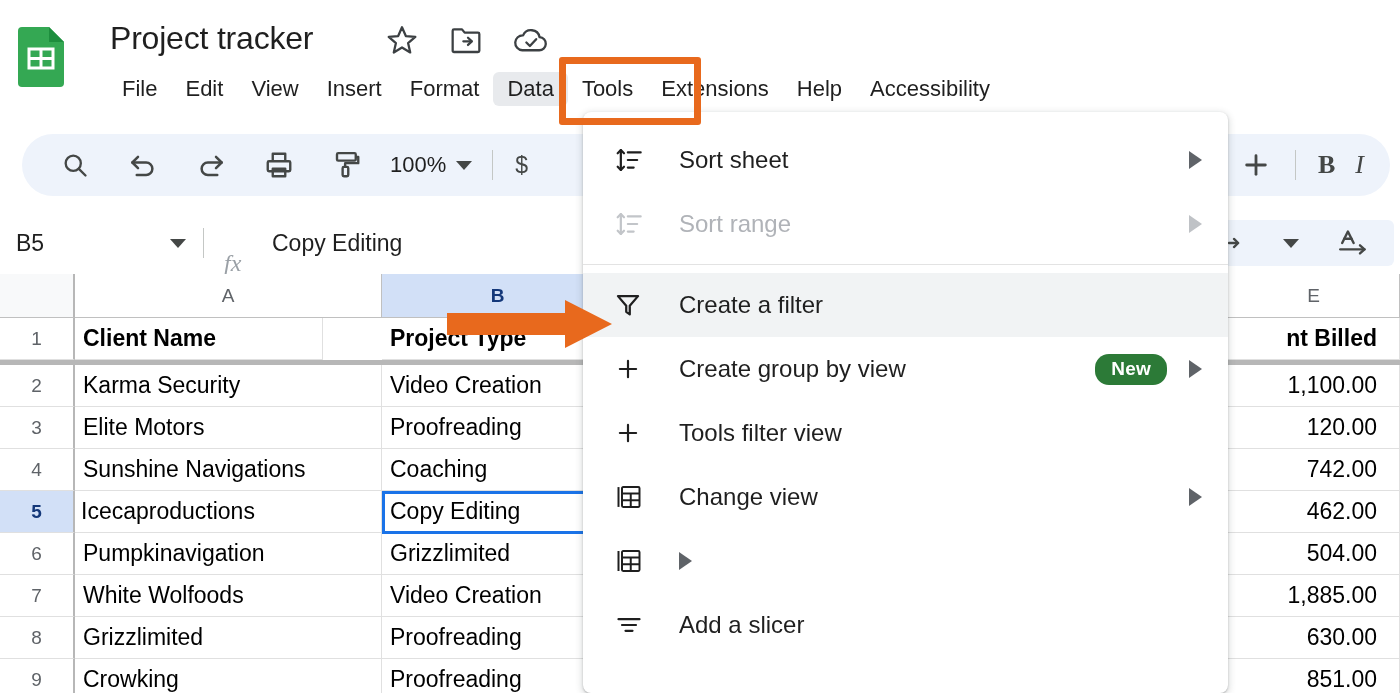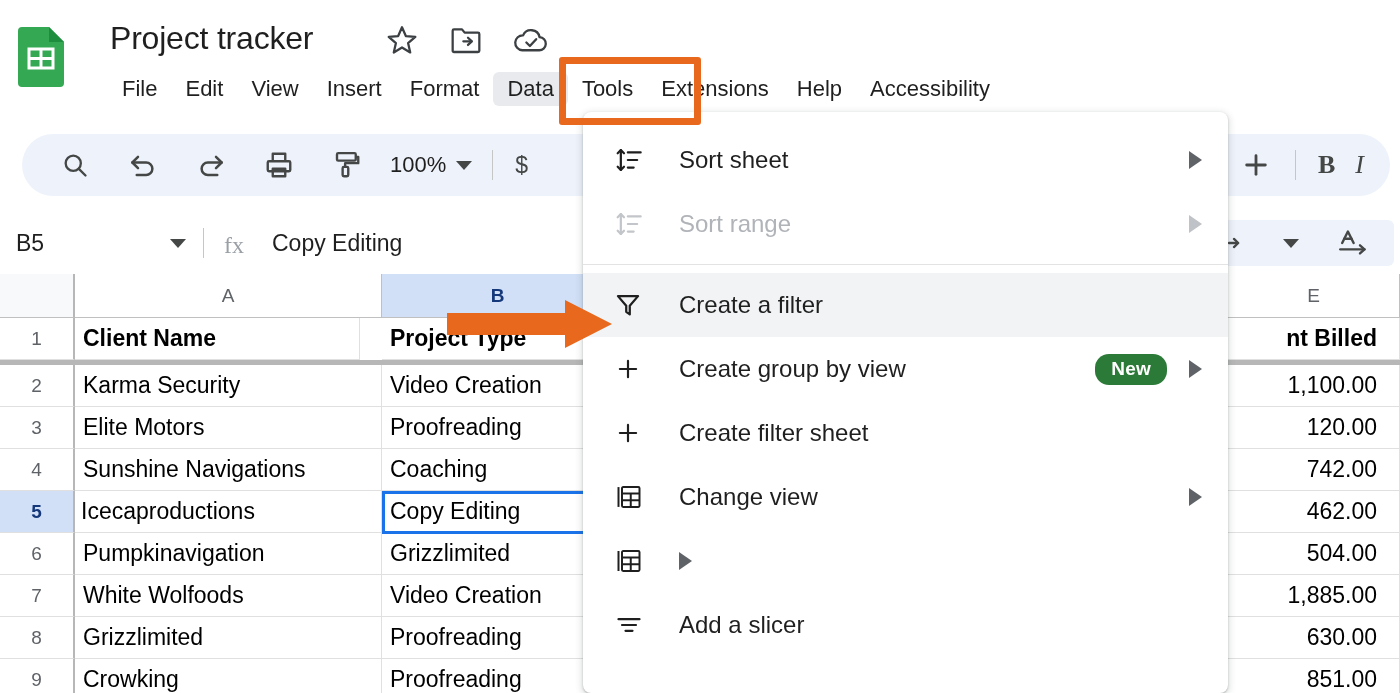--- a/index.html
+++ b/index.html
@@ -68,21 +68,21 @@
   }
 
   
   .formulabar { position: absolute; left: 0; top: 212px; width: 1400px; height: 62px; background: #fff; }
   .namebox {
     position: absolute; left: 16px; top: 14px; width: 170px; height: 34px;
     display: flex; align-items: center; justify-content: space-between;
   }
   .namebox .nb-text { font-size: 23px; color: #1f1f1f; }
   .vdiv { position: absolute; left: 203px; top: 16px; width: 1px; height: 30px; background: #c4c7c5; }
-  .fx { position: absolute; left: 224px; top: 20px; font-size: 24px; color: #9aa0a6; font-family: "Liberation Serif", serif; }
+  .fx { position: absolute; left: 224px; top: 38px; font-size: 24px; color: #9aa0a6; font-style: italic; font-family: "Liberation Serif", serif; }
   .formula-val { position: absolute; left: 272px; top: 18px; font-size: 23px; color: #1f1f1f; }
 
   
   .fb-right { position: absolute; right: 6px; top: 8px; height: 46px; display: flex; align-items: center; background:#eef3fb; padding: 0 10px; border-radius: 6px;}
   .fb-right .tb-btn { margin: 0 8px; }
 
   
   .grid { position: absolute; left: 0; top: 274px; width: 1400px; height: 419px; background: #fff; overflow: hidden; }
 
   .colheader-row { position: absolute; left: 0; top: 0; width: 1400px; height: 44px; }
@@ -315,21 +315,21 @@
   <div class="grid">
 
     <div class="colheader-row">
       <div class="corner"></div>
       <div class="colhead" style="left:75px;  width:307px;">A</div>
       <div class="colhead selected" style="left:382px; width:232px;">B</div>
       <div class="colhead" style="left:1228px;width:172px;">E</div>
     </div>
 
     <div class="rowheader" style="top:44px;">1</div>
-    <div class="cell hdr" style="left:75px;  top:44px; width:285px;">Client Name</div>
+    <div class="cell hdr" style="left:75px;  top:44px; width:248px;">Client Name</div>
     <div class="cell hdr" style="left:382px; top:44px; width:232px;">Project Type</div>
     <div class="cell hdr num" style="left:1228px;top:44px; width:172px;">nt Billed</div>
 
     <div class="freezebar"></div>
 
     <div class="rowheader" style="top:91px;">2</div>
     <div class="cell" style="left:75px;  top:91px; width:307px;text-align:center;">Karma Security</div>
     <div class="cell" style="left:382px; top:91px; width:232px;">Video Creation</div>
     <div class="cell num" style="left:1228px;top:91px; width:172px;">1,100.00</div>
 
@@ -428,21 +428,21 @@
       <span class="mi-arrow"></span>
     </div>
 
     <div class="mi">
       <span class="mi-icon">
         <svg width="26" height="26" viewBox="0 0 24 24" stroke="currentColor" stroke-width="2" stroke-linecap="round">
           <line x1="12" y1="4.5" x2="12" y2="19.5"></line>
             <line x1="4.5" y1="12" x2="19.5" y2="12"></line>
         </svg>
       </span>
-      <span class="mi-label">Create filter sheet</span>
+      <span class="mi-label">Tools filter view</span>
     </div>
 
     <div class="mi">
       <span class="mi-icon">
         <svg width="28" height="26" viewBox="0 0 24 22" fill="none" stroke="currentColor" stroke-width="1.7" stroke-linejoin="round">
           <path d="M3 2.5v17"></path>
           <rect x="6" y="2.5" width="15" height="17" rx="1"></rect>
           <line x1="6" y1="8" x2="21" y2="8"></line>
             <line x1="6" y1="13.8" x2="21" y2="13.8"></line>
             <line x1="13.5" y1="8" x2="13.5" y2="19.5"></line>

